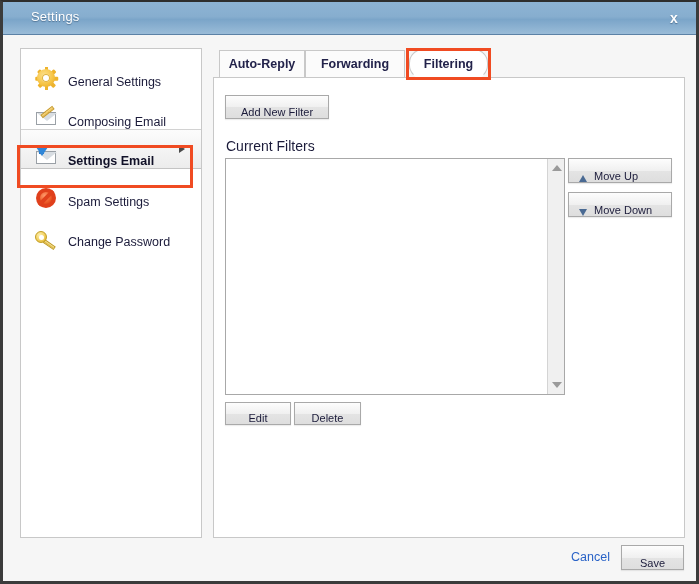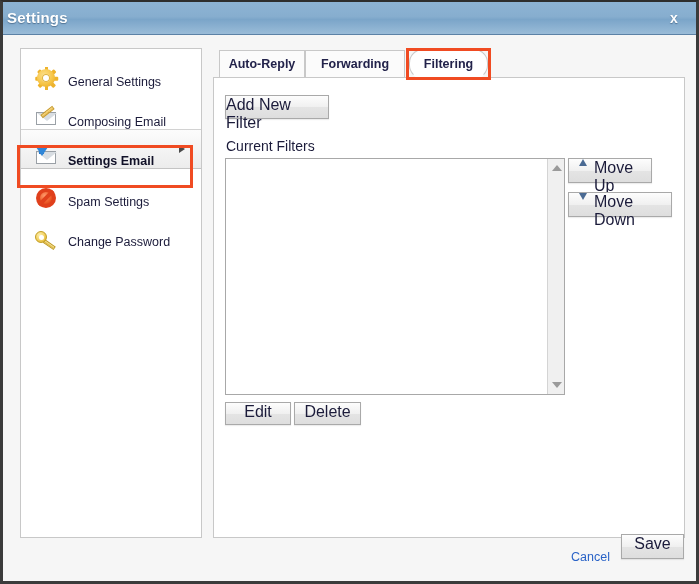--- a/index.html
+++ b/index.html
@@ -25,23 +25,23 @@
   
   #titlebar {
     position: absolute;
     left: 0; top: 0;
     width: 693px; height: 33px;
     background: linear-gradient(to bottom, #8db3d4 0%, #87aecf 45%, #7ba5c9 55%, #9abcd8 100%);
     border-bottom: 1px solid #5c82a6;
   }
   #title-text {
     position: absolute;
-    left: 4px; top: 7px;
-    font-size: 15px;
-    font-weight: bold;
+    left: 28px; top: 7px;
+    font-size: 13px;
+    font-weight: normal;
     color: #ffffff;
     text-shadow: 0 1px 1px rgba(40,70,100,0.55);
     letter-spacing: 0.2px;
   }
   #close-btn {
     position: absolute;
     right: 12px; top: 7px;
     width: 20px; height: 18px;
     font-size: 14px;
     font-weight: bold;
@@ -227,23 +227,23 @@
     width: 85px; height: 32px;
     border: 3px solid #f04b22;
     pointer-events: none;
     z-index: 40;
   }
 
   
   .btn {
     background: linear-gradient(to bottom, #fdfdfd 0%, #f0f0f0 50%, #e4e4e4 51%, #dedede 100%);
     border: 1px solid #a9a9a9;
-    font-size: 16px;
+    font-size: 11px;
     color: #1b1b3a;
-    display: flex; align-items: flex-start; justify-content: center;
+    display: flex; align-items: flex-end; justify-content: center;
     cursor: pointer;
     box-shadow: 0 1px 1px rgba(0,0,0,0.07);
   }
 
   #add-filter-btn {
     position: absolute; left: 11px; top: 17px;
     width: 104px; height: 24px;
   }
   #current-filters-label {
     position: absolute; left: 12px; top: 60px;
@@ -267,21 +267,21 @@
     position: absolute; left: 4px;
     width: 0; height: 0;
     border-left: 5px solid transparent;
     border-right: 5px solid transparent;
   }
   .sb-arrow.up { top: 6px; border-bottom: 6px solid #9a9a9a; }
   .sb-arrow.down { bottom: 6px; border-top: 6px solid #9a9a9a; }
 
   #move-up-btn {
     position: absolute; left: 354px; top: 80px;
-    width: 84px; height: 25px;
+    width: 104px; height: 25px;
     justify-content: flex-start; padding-left: 10px;
   }
   #move-down-btn {
     position: absolute; left: 354px; top: 114px;
     width: 104px; height: 25px;
     justify-content: flex-start; padding-left: 10px;
   }
   .mv-arrow {
     width: 0; height: 0; margin-right: 7px; flex: 0 0 auto;
     border-left: 4.5px solid transparent;
@@ -299,21 +299,21 @@
     width: 67px; height: 23px;
   }
 
   
   #cancel-link {
     position: absolute; left: 568px; top: 548px;
     font-size: 12.5px; color: #2a63c7;
     cursor: pointer;
   }
   #save-btn {
-    position: absolute; left: 618px; top: 532px;
+    position: absolute; left: 618px; top: 543px;
     width: 63px; height: 25px;
   }
 </style>
 </head>
 <body>
 
 <div id="window">
 
   <div id="titlebar">
     <div id="title-text">Settings</div>

